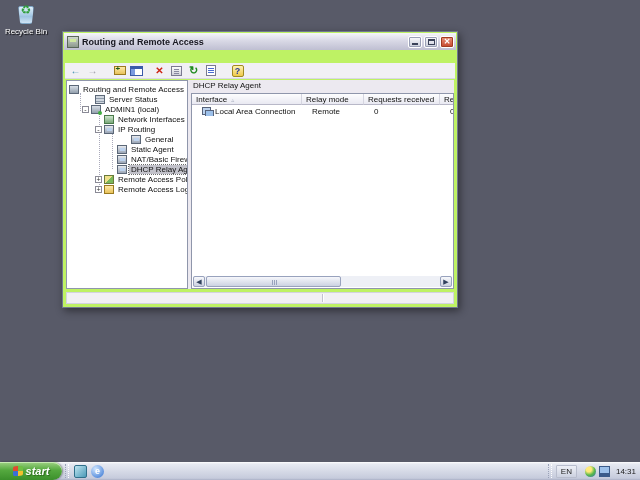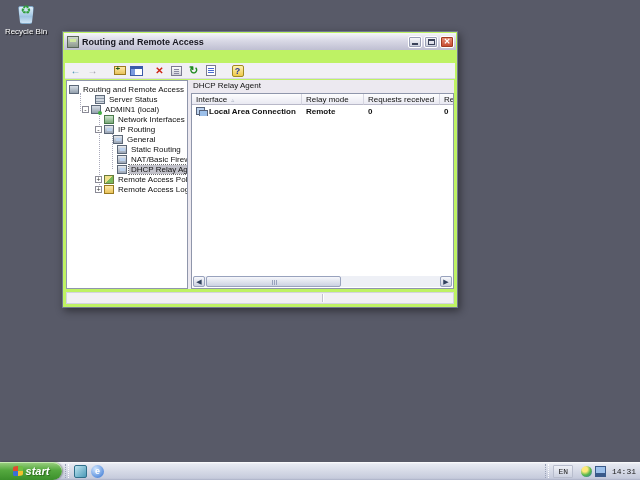--- a/index.html
+++ b/index.html
@@ -51,21 +51,21 @@
   .content { position:absolute; left:3px; right:3px; top:48px; bottom:18px; display:flex; }
   .treepanel { width:122px; background:#fff; border:1px solid #8f96ab; overflow:hidden; position:relative; font-size:8px; padding-top:3px; }
   .splitter { width:3px; background:#ece9f0; }
   .rightpane { flex:1; position:relative; background:#ece9f0; }
   .pane-header { position:absolute; left:2px; top:1px; font-size:8px; color:#111; }
   .listview { position:absolute; left:0; right:0; top:13px; bottom:0; background:#fff; border:1px solid #8f96ab; overflow:hidden; }
   .lv-cols { display:flex; height:11px; }
   .lv-col { height:11px; background:linear-gradient(180deg,#fdfdfe,#e9e9f2); border-right:1px solid #d5d5e0; border-bottom:1px solid #b8b8c8; font-size:8px; color:#111; padding:1px 0 0 4px; white-space:nowrap; overflow:hidden; flex:none; }
   .sortmark { color:#a8b0c0; font-size:6px; margin-left:4px; }
   .lv-row { display:flex; height:12px; align-items:center; font-size:8px; color:#111; }
-  .lv-cell { flex:none; white-space:nowrap; overflow:hidden; padding-left:4px; display:flex; align-items:center;font-weight:bold; }
+  .lv-cell { flex:none; white-space:nowrap; overflow:hidden; padding-left:10px; display:flex; align-items:center; }
   .lan-ic { width:11px; height:9px; position:relative; margin-right:2px; flex:none; }
   .lan-ic::before { content:""; position:absolute; left:0; top:0; width:7px; height:6px; background:#bcd2ee; border:1px solid #56627a; }
   .lan-ic::after { content:""; position:absolute; left:3px; top:3px; width:7px; height:6px; background:#9cc0ea; border:1px solid #56627a; }
 
   .hscroll { position:absolute; left:1px; right:1px; bottom:1px; height:11px; background:#eef0f6; display:flex; }
   .sbtn { width:12px; height:11px; background:linear-gradient(180deg,#f8f9fc,#ccd1e0); border:1px solid #98a2bd; border-radius:2px; font-size:7px; line-height:9px; text-align:center; color:#30405c; flex:none; }
   .sthumb { position:absolute; left:13px; width:135px; top:0; height:11px; background:linear-gradient(180deg,#f6f7fb,#ccd2e2); border:1px solid #98a2bd; border-radius:2px; }
   .sthumb::after { content:""; position:absolute; left:50%; top:3px; width:1px; height:5px; background:#98a2bd; box-shadow:-2px 0 0 #98a2bd, 2px 0 0 #98a2bd; }
   .strack { flex:1; }
 
@@ -97,21 +97,21 @@
   .flag i:nth-child(1){background:#e24a2e;} .flag i:nth-child(2){background:#6fbf44;}
   .flag i:nth-child(3){background:#3a6fd8;} .flag i:nth-child(4){background:#f3c02e;}
   .startlabel { color:#fff; font-size:11px; font-weight:bold; font-style:italic; text-shadow:1px 1px 1px #2a6a1a; }
   .ql-handle { width:4px; height:14px; margin:0 3px; border-left:1px dotted #9aa2b8; border-right:1px dotted #ffffff; }
   .qlicon { width:13px; height:13px; margin:0 2px; border-radius:2px; flex:none; }
   .ql-desktop { background:linear-gradient(135deg,#bfe4ef,#4a9ab8); border:1px solid #2f6f8a; }
   .ql-ie { background:radial-gradient(circle at 35% 30%,#cfe6ff,#2f6fd0); border-radius:50%; color:#fff; font-size:9px; font-weight:bold; text-align:center; line-height:12px; }
   .taskbtn { height:14px; width:132px; margin-left:14px; border-radius:2px; background:linear-gradient(180deg,#99a2b6,#8791a8); border:1px solid #6a7690; box-shadow:inset 1px 1px 1px rgba(0,0,0,.25); display:flex; align-items:center; padding:0 4px; gap:3px; flex:none; }
   .taskbtn .tb-ic { width:8px; height:8px; background:linear-gradient(180deg,#d8dee6,#93a0ad); border:1px solid #4a5568; flex:none; }
   .taskbtn span { color:#fff; font-size:8px; white-space:nowrap; overflow:hidden; }
-  .tray { margin-left:auto; display:flex; align-items:center; height:18px; padding-right:4px;font-family:Liberation Mono, monospace; }
+  .tray { margin-left:auto; display:flex; align-items:center; height:18px; padding-right:4px; }
   .tray-handle { width:4px; height:14px; margin-right:4px; border-left:1px dotted #9aa2b8; border-right:1px dotted #ffffff; }
   .lang { font-size:8px; color:#222; padding:1px 4px; border:1px solid #b8bdcd; background:linear-gradient(180deg,#eef0f6,#ccd1e0); border-radius:1px; margin-right:8px; }
   .trayicon { width:11px; height:11px; margin-right:3px; flex:none; }
   .tri-globe { border-radius:50%; background:radial-gradient(circle at 35% 30%,#ffe97a 0 25%,#5ab84a 55%,#2a6fb8); }
   .tri-net { background:#9cc0ea; border:1px solid #3a5a8a; box-shadow:inset 0 -3px 0 #3a5a8a; }
   .clock { font-size:8px; color:#1a1a1a; margin-left:3px; }
 </style>
 </head>
 <body>
 
@@ -189,29 +189,29 @@
         <div class="trow" style="padding-left:28px">
           <span class="expspace"></span>
           <span class="ti ti-nic"></span>
           <span class="tlabel">Network Interfaces</span>
         </div>
         <div class="trow" style="padding-left:28px">
           <span class="expb">-</span>
           <span class="ti ti-router"></span>
           <span class="tlabel">IP Routing</span>
         </div>
-        <div class="trow" style="padding-left:37px">
+        <div class="trow" style="padding-left:55px">
           <span class="expspace"></span>
           <span class="ti ti-router"></span>
           <span class="tlabel">General</span>
         </div>
         <div class="trow" style="padding-left:41px">
           <span class="expspace"></span>
           <span class="ti ti-router"></span>
-          <span class="tlabel">Static Routing</span>
+          <span class="tlabel">Static Agent</span>
         </div>
         <div class="trow" style="padding-left:41px">
           <span class="expspace"></span>
           <span class="ti ti-router"></span>
           <span class="tlabel">NAT/Basic Firewall</span>
         </div>
         <div class="trow" style="padding-left:41px">
           <span class="expspace"></span>
           <span class="ti ti-router"></span>
           <span class="tlabel sel">DHCP Relay Agent</span>

